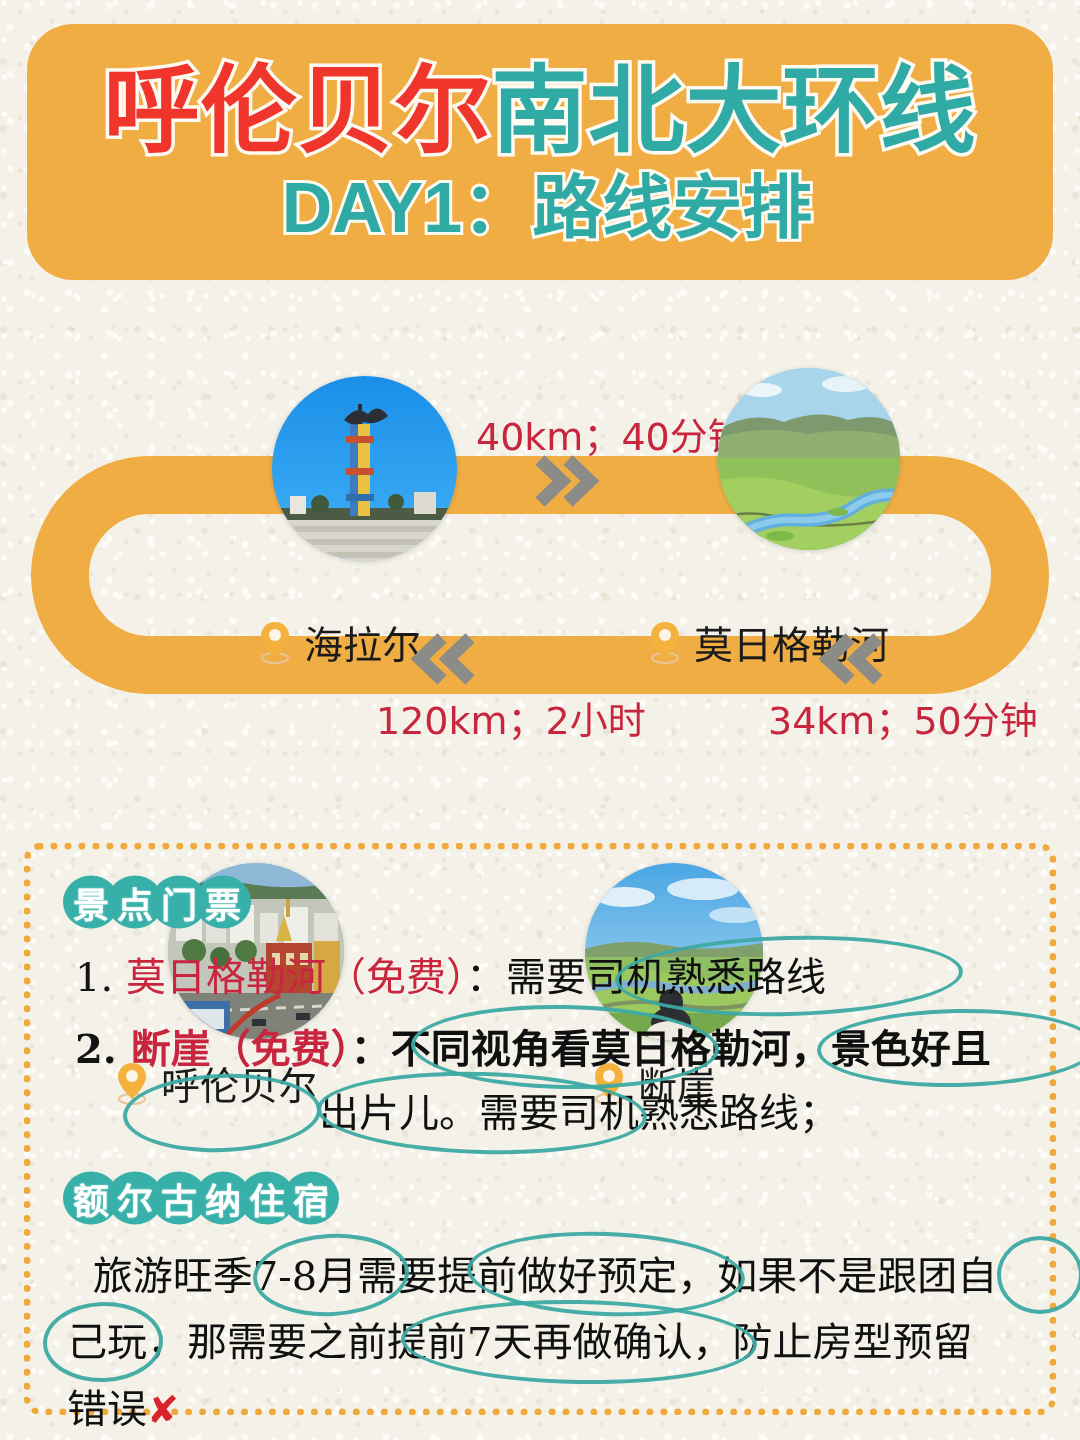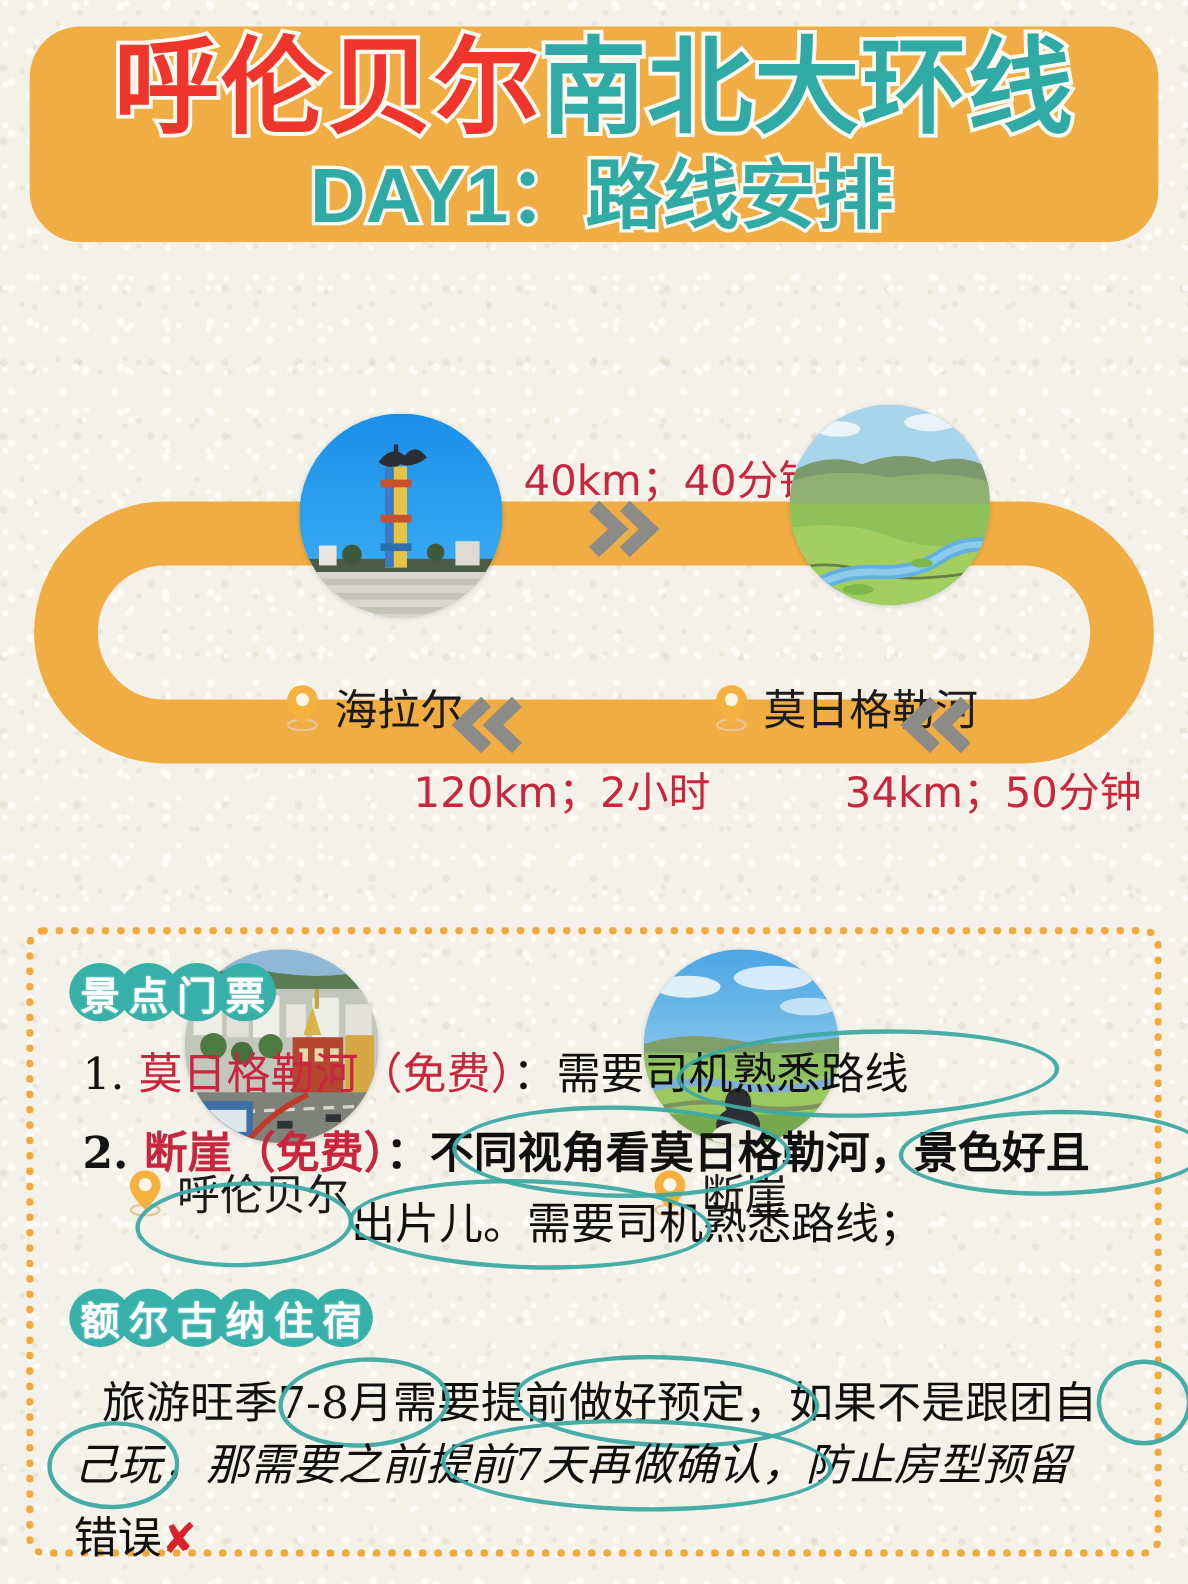--- a/index.html
+++ b/index.html
@@ -33,21 +33,21 @@
     background-size: 37px 37px, 53px 53px, 41px 41px, 61px 61px, 47px 47px, 59px 59px, 43px 43px, 67px 67px;
     pointer-events: none;
   }
 
   
   #header-banner {
     position: absolute;
     left: 27px;
     top: 24px;
     width: 1026px;
-    height: 196px;
+    height: 256px;
     background: #efad44;
     border-radius: 46px;
     display: flex;
     flex-direction: column;
     align-items: center;
     justify-content: center;
     box-sizing: border-box;
     padding-top: 4px;
   }
   .title-line1 {
@@ -102,21 +102,21 @@
     box-shadow: 0 1px 5px rgba(0,0,0,.16);
   }
 
   .stop-label {
     position: absolute;
     display: flex;
     align-items: center;
     gap: 12px;
     font-size: 39px;
     color: #1b1b1b;
-    font-family: Liberation Mono, monospace;
+    font-family: Liberation Sans, sans-serif;
     white-space: nowrap;
   }
 
   .pin-icon { flex: 0 0 auto; }
 
   .leg-label {
     position: absolute;
     font-size: 38px;
     color: #c8263f;
     letter-spacing: 0px;
@@ -452,21 +452,21 @@
   </div>
 
   
   <div class="para" style="margin-top:20px; margin-left:8px;">
     <div style="position:relative; white-space:nowrap;text-align:center;">
       <span>旅游旺季7-8月需要提前做好预定，如果不是跟团自</span>
       <span class="annot" style="left:186px; top:-14px; width:148px; height:74px; transform:rotate(-3deg);"></span>
       <span class="annot" style="left:400px; top:-16px; width:270px; height:76px; transform:rotate(2deg);"></span>
       <span class="annot" style="left:930px; top:-12px; width:78px; height:70px; transform:rotate(0deg);"></span>
     </div>
-    <div style="position:relative; white-space:nowrap; font-style:italic;">
+    <div style="position:relative; white-space:nowrap; margin-top:10px;">
       <span>己玩，那需要之前提前7天再做确认，防止房型预留</span>
       <span class="annot" style="left:-24px; top:-12px; width:112px; height:72px; transform:rotate(-2deg);"></span>
       <span class="annot" style="left:334px; top:-14px; width:348px; height:76px; transform:rotate(1deg);"></span>
     </div>
     <div style="position:relative; white-space:nowrap; margin-top:10px;">
       <span>错误</span><span class="xmark">✘</span>
     </div>
   </div>
 </div>
 

